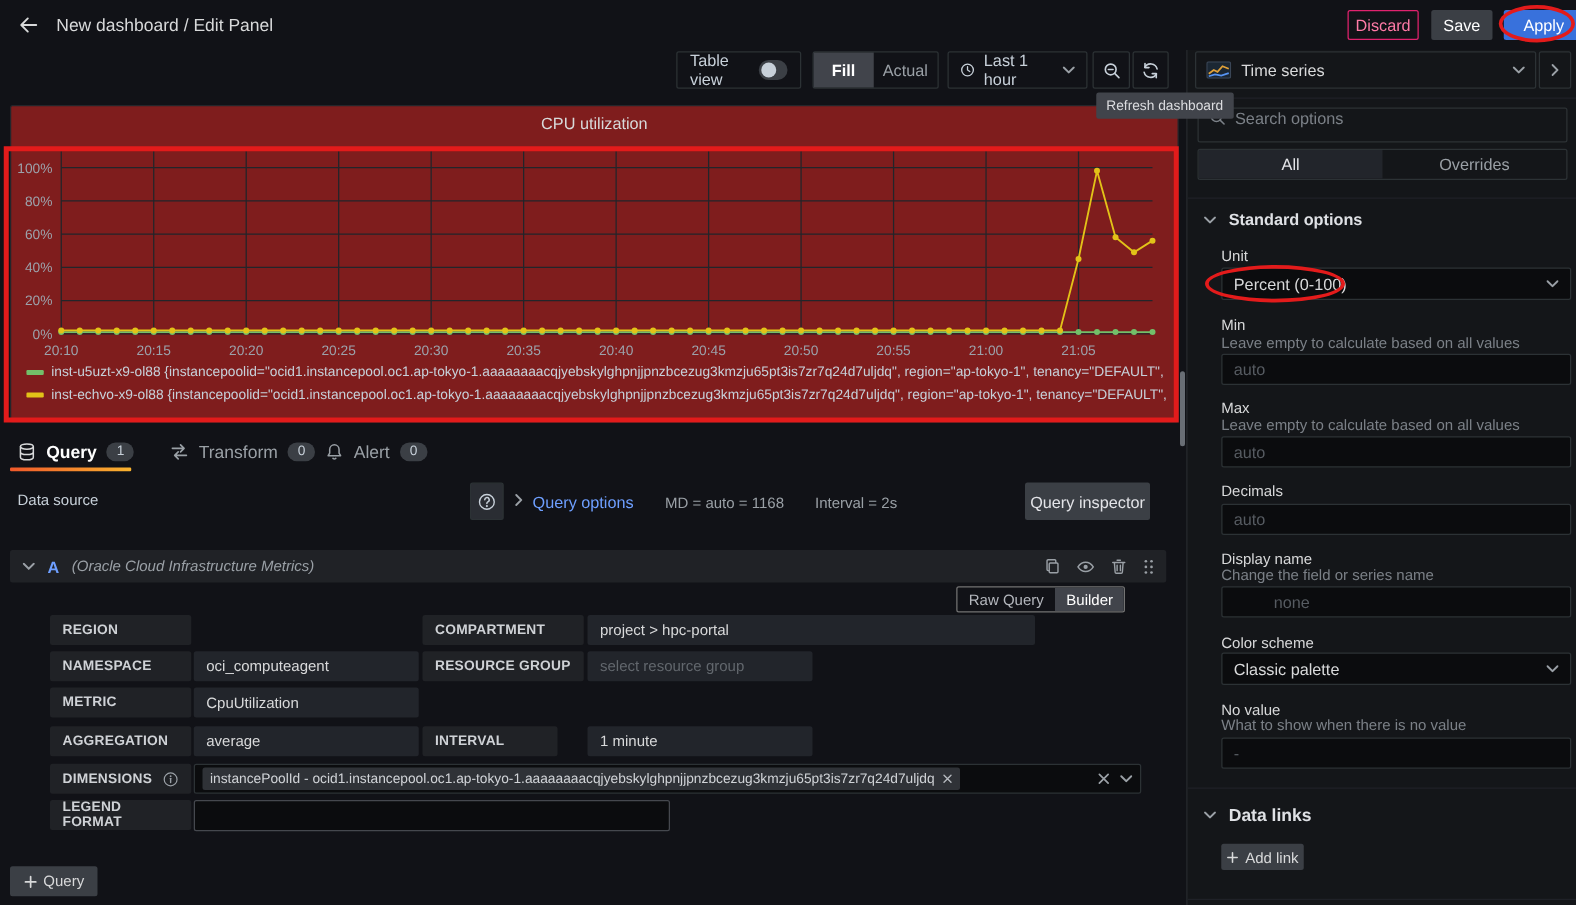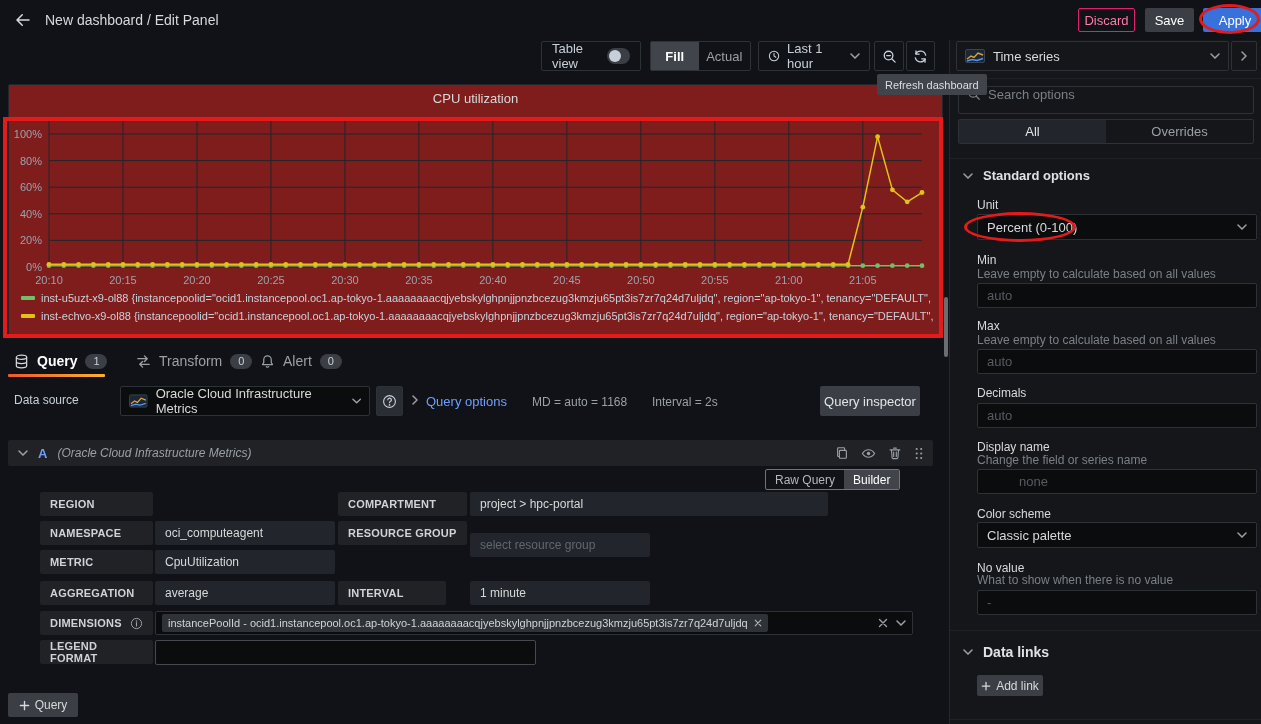--- a/index.html
+++ b/index.html
@@ -405,29 +405,20 @@
   <div class="abs etab" style="left:260px;">
     <svg class="ic" width="15" height="15">
         <use href="#i-bell"></use>
       </svg>
     <span>Alert</span>
     <span class="badge">0</span>
   </div>
   <div class="abs tab-underline"></div>
 
   <div class="abs ds-label">Data source</div>
-  <div class="abs ds-select">
-    <svg class="ic" width="20" height="14">
-        <use href="#i-tsviz"></use>
-      </svg>
-    <span>Oracle Cloud Infrastructure Metrics</span>
-    <svg class="ic" width="10" height="6" style="margin-left:auto;color:#9aa0a6">
-        <use href="#i-chev"></use>
-      </svg>
-  </div>
   <div class="abs ds-help">
       <svg class="ic" width="15" height="15">
         <use href="#i-help"></use>
       </svg>
     </div>
   <svg class="abs ic qo-chev" width="6" height="10">
       <use href="#i-chevr"></use>
     </svg>
   <div class="abs qo-link">Query options</div>
   <div class="abs qo-md">MD = auto = 1168</div>
@@ -460,21 +451,21 @@
     <span class="on">Builder</span>
   </div>
 
   <div class="abs flabel" style="left:40px;top:492px;width:113px;">REGION</div>
   <div class="abs flabel" style="left:338px;top:492px;width:129px;">COMPARTMENT</div>
   <div class="abs fval" style="left:470px;top:492px;width:358px;">project &gt; hpc-portal</div>
 
   <div class="abs flabel" style="left:40px;top:521px;width:113px;">NAMESPACE</div>
   <div class="abs fval" style="left:155px;top:521px;width:180px;">oci_computeagent</div>
   <div class="abs flabel" style="left:338px;top:521px;width:129px;">RESOURCE GROUP</div>
-  <div class="abs fval fph" style="left:470px;top:521px;width:180px;margin-top:12px;">select resource group</div>
+  <div class="abs fval fph" style="left:470px;top:521px;width:180px;">select resource group</div>
 
   <div class="abs flabel" style="left:40px;top:550px;width:113px;">METRIC</div>
   <div class="abs fval" style="left:155px;top:550px;width:180px;">CpuUtilization</div>
 
   <div class="abs flabel" style="left:40px;top:581px;width:113px;">AGGREGATION</div>
   <div class="abs fval" style="left:155px;top:581px;width:180px;">average</div>
   <div class="abs flabel" style="left:338px;top:581px;width:108px;">INTERVAL</div>
   <div class="abs fval" style="left:470px;top:581px;width:180px;">1 minute</div>
 
   <div class="abs flabel" style="left:40px;top:611px;width:113px;">

